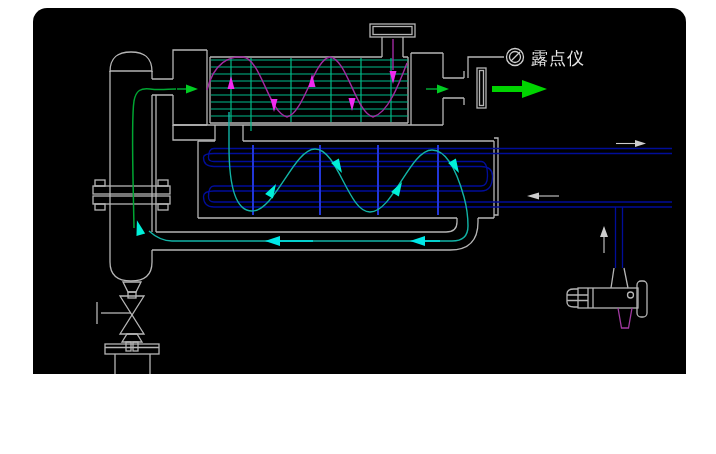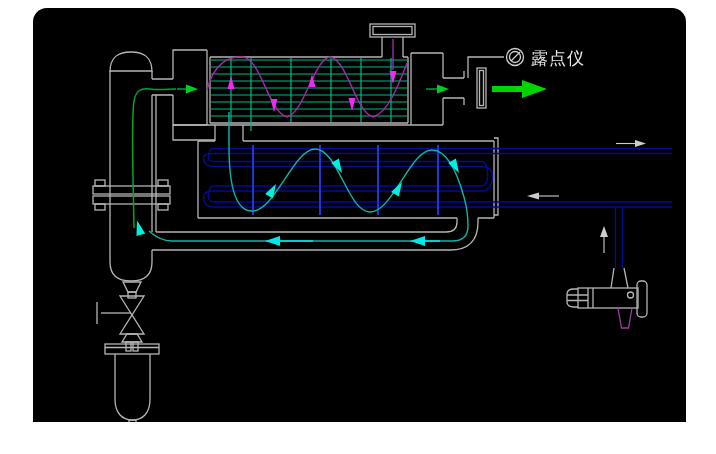--- a/index.html
+++ b/index.html
@@ -3,21 +3,21 @@
 <meta charset="utf-8">
 <style>
   :root{
     --outline:#b5b5b5; --tube:#00b989; --hot-flow:#a22aa2; --hot-arrow:#f02af0;
     --green-flow:#00a532; --green-arrow:#00cc22; --green-big:#00d400;
     --coil:#000d99; --coil-baffle:#2236d8; --cold-flow:#12b3a6; --cold-arrow:#00f0d8;
     --pipe-arrow:#00e8e8; --white-arrow:#cdcdcd; --drain:#a23aa2; --gauge:#cfcfcf; --text:#e8e8e8;
     --canvas:#000000; --page:#ffffff;
   }
   html,body{margin:0;padding:0;background:var(--page);}
-  .stage{width:716px;height:422px;position:relative;background:var(--page);overflow:hidden;}
+  .stage{width:716px;height:374px;position:relative;background:var(--page);overflow:hidden;}
   svg{display:block;}
   .ol{stroke:var(--outline);fill:none;stroke-width:1.3;}
   .tube{stroke:var(--tube);fill:none;stroke-width:1.2;}
   .hot{stroke:var(--hot-flow);fill:none;stroke-width:1.4;}
   .hot-a{fill:var(--hot-arrow);stroke:none;}
   .grn{stroke:var(--green-flow);fill:none;stroke-width:1.5;}
   .grn-a{fill:var(--green-arrow);stroke:none;}
   .grn-big{fill:var(--green-big);stroke:none;}
   .coil{stroke:var(--coil);fill:none;stroke-width:1.3;}
   .cbaf{stroke:var(--coil-baffle);fill:none;stroke-width:2;}

